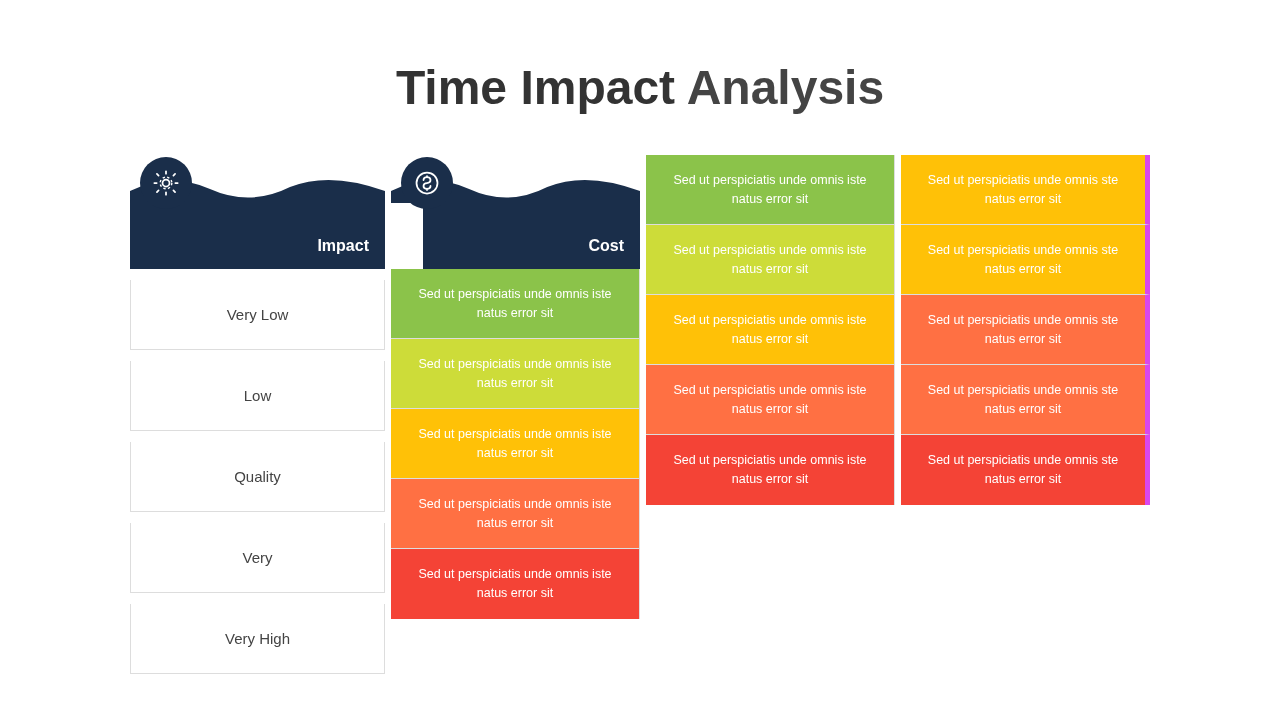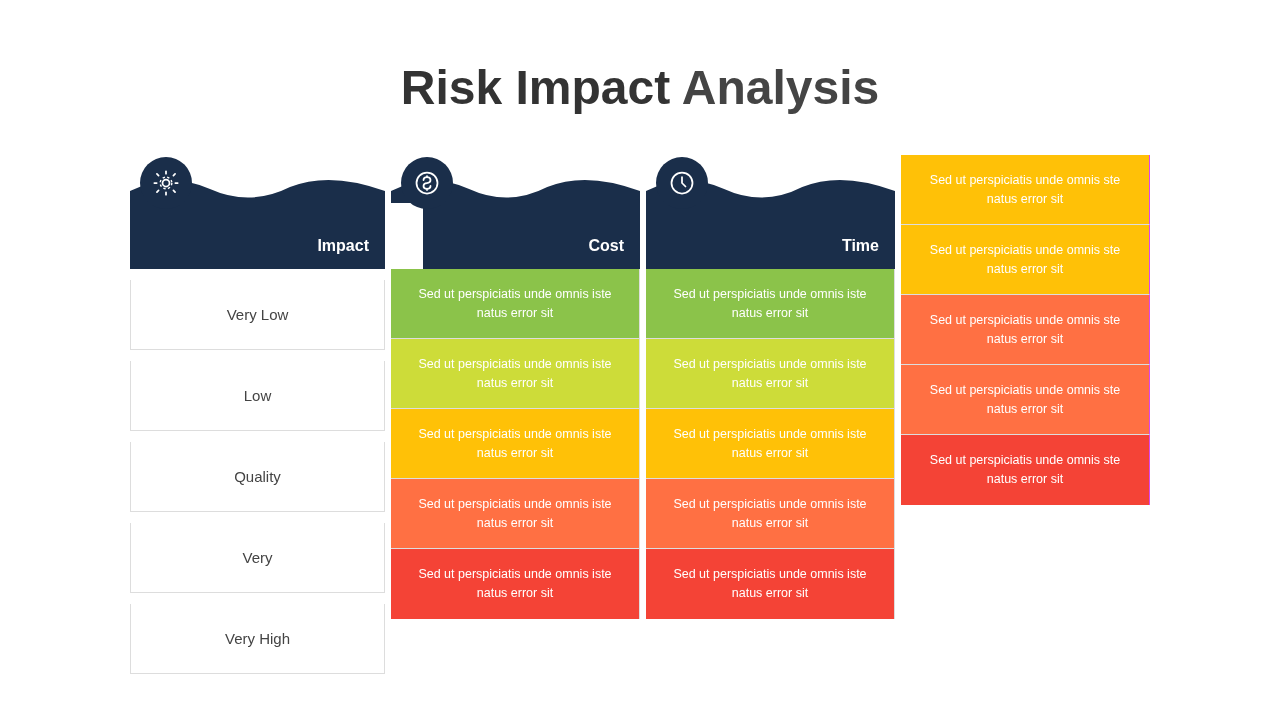--- a/index.html
+++ b/index.html
@@ -137,29 +137,29 @@
     .table-wrapper {
       align-items: flex-start;
     }
 
     .col-impact .col-header {
       background: #1a2e4a;
     }
 
     
     .col:last-child .cell {
-      border-right: 1px solid #d946ef;
+      border-right: 5px solid #d946ef;
     }
 
   </style>
 </head>
 <body>
 
 <h1 class="page-title">
-  <strong>Risk Impact</strong><span> Analysis</span>
+  <strong>Time Impact</strong><span> Analysis</span>
 </h1>
 
 <div class="table-wrapper">
 
   <div class="col col-impact">
     <div style="position:relative; margin-top:44px;">
 
       <svg viewBox="0 0 255 32" style="position:absolute;top:-28px;left:0;width:100%;height:32px;" preserveAspectRatio="none">
         <path d="M0,32 L0,20 Q40,0 80,18 Q120,36 160,16 Q200,0 255,20 L255,32 Z" fill="#1a2e4a"></path>
       </svg>
@@ -218,34 +218,20 @@
       </div>
     <div class="cell cell-orange">
         <span class="cell-text">Sed ut perspiciatis unde omnis iste natus error sit</span>
       </div>
     <div class="cell cell-red" style="border-bottom:none;">
         <span class="cell-text">Sed ut perspiciatis unde omnis iste natus error sit</span>
       </div>
   </div>
 
   <div class="col col-time" style="margin-left:4px;">
-    <div style="position:relative; margin-top:44px;">
-      <svg viewBox="0 0 255 32" style="position:absolute;top:-28px;left:0;width:100%;height:32px;" preserveAspectRatio="none">
-        <path d="M0,32 L0,20 Q40,0 80,18 Q120,36 160,16 Q200,0 255,20 L255,32 Z" fill="#1a2e4a"></path>
-      </svg>
-      <div class="icon-badge" style="left:10px;">
-        <svg viewBox="0 0 24 24">
-          <circle cx="12" cy="12" r="9" stroke="white" stroke-width="1.5" fill="none"></circle>
-          <path d="M12 7v5l3 3" stroke="white" stroke-width="1.5" stroke-linecap="round" stroke-linejoin="round" fill="none"></path>
-        </svg>
-      </div>
-      <div class="col-header">
-        <span>Time</span>
-      </div>
-    </div>
     <div class="cell cell-green">
         <span class="cell-text">Sed ut perspiciatis unde omnis iste natus error sit</span>
       </div>
     <div class="cell cell-yellow-green">
         <span class="cell-text">Sed ut perspiciatis unde omnis iste natus error sit</span>
       </div>
     <div class="cell cell-yellow">
         <span class="cell-text">Sed ut perspiciatis unde omnis iste natus error sit</span>
       </div>
     <div class="cell cell-orange">

